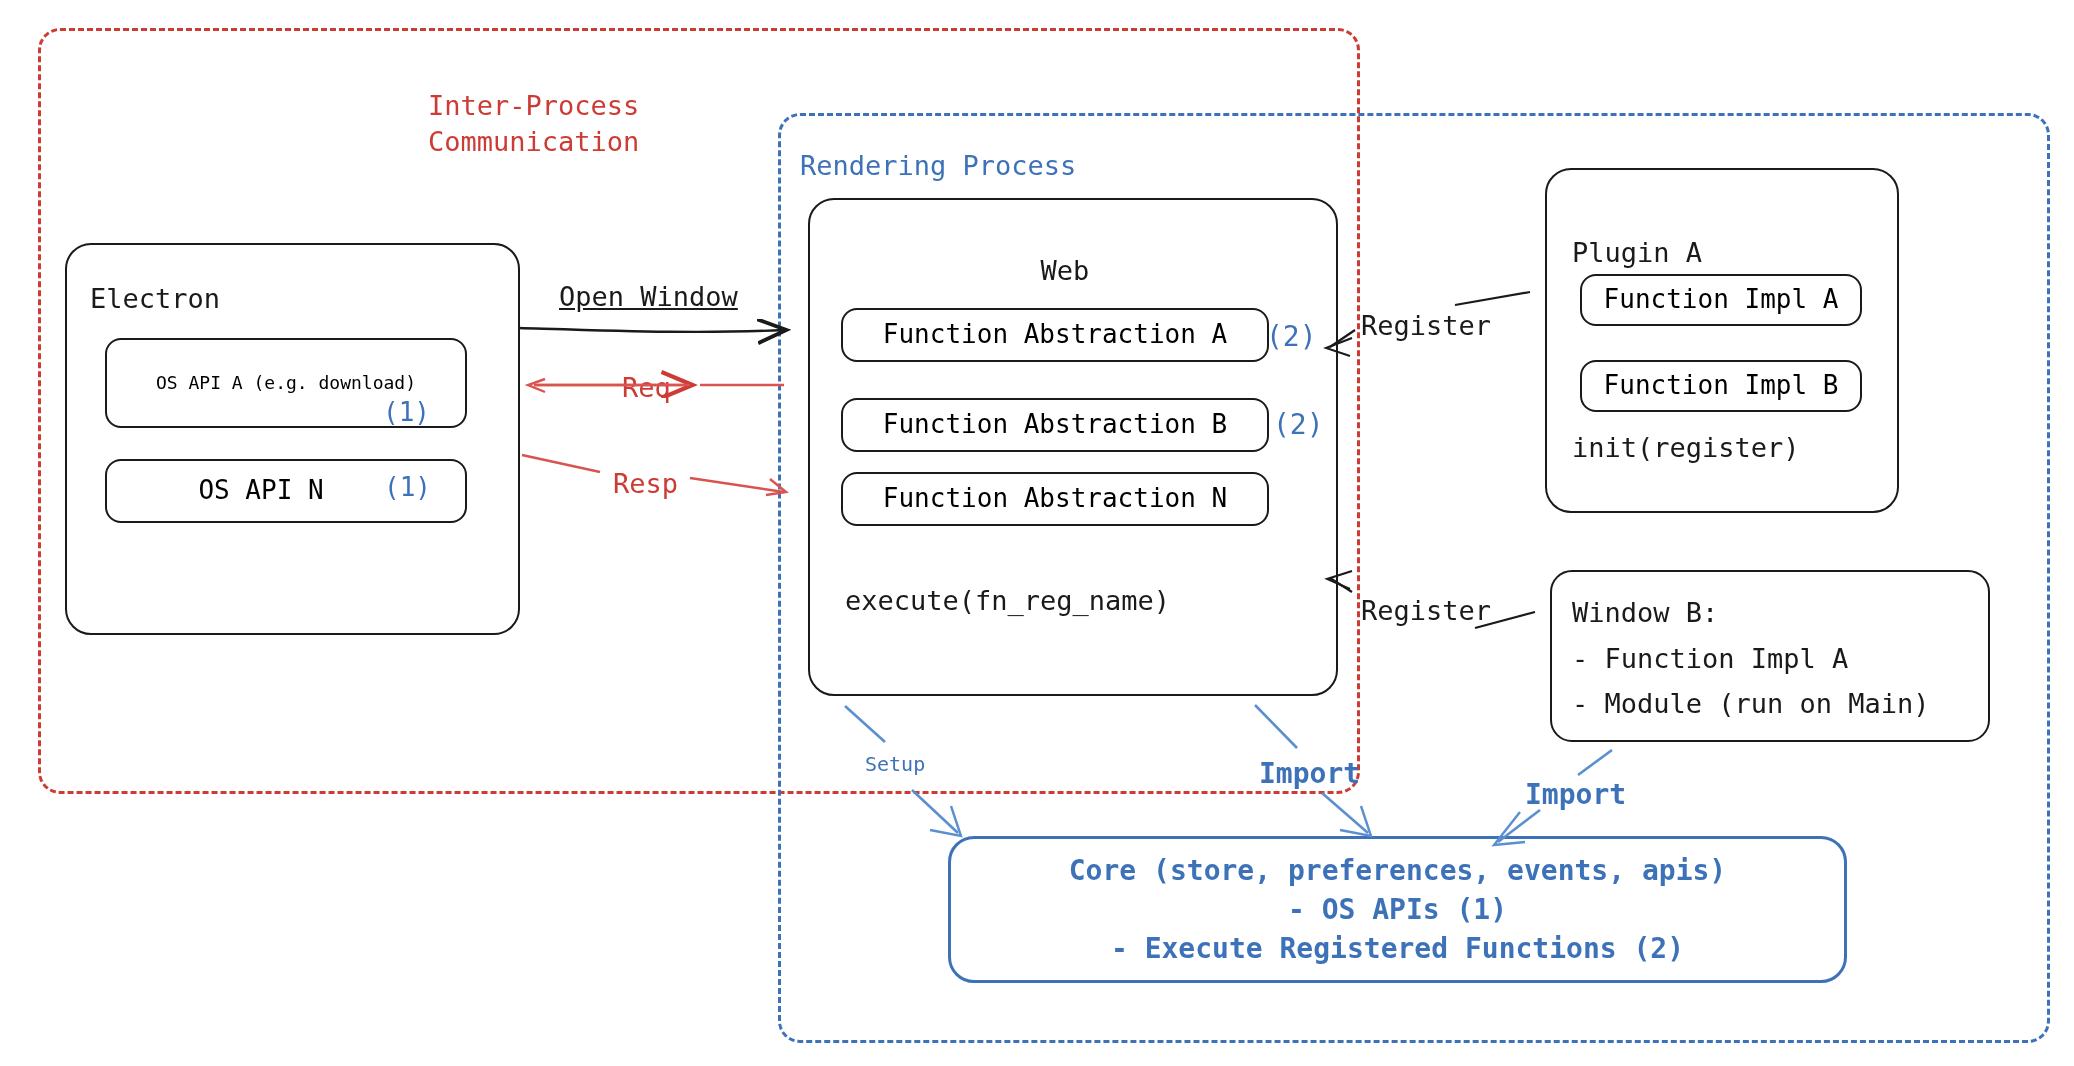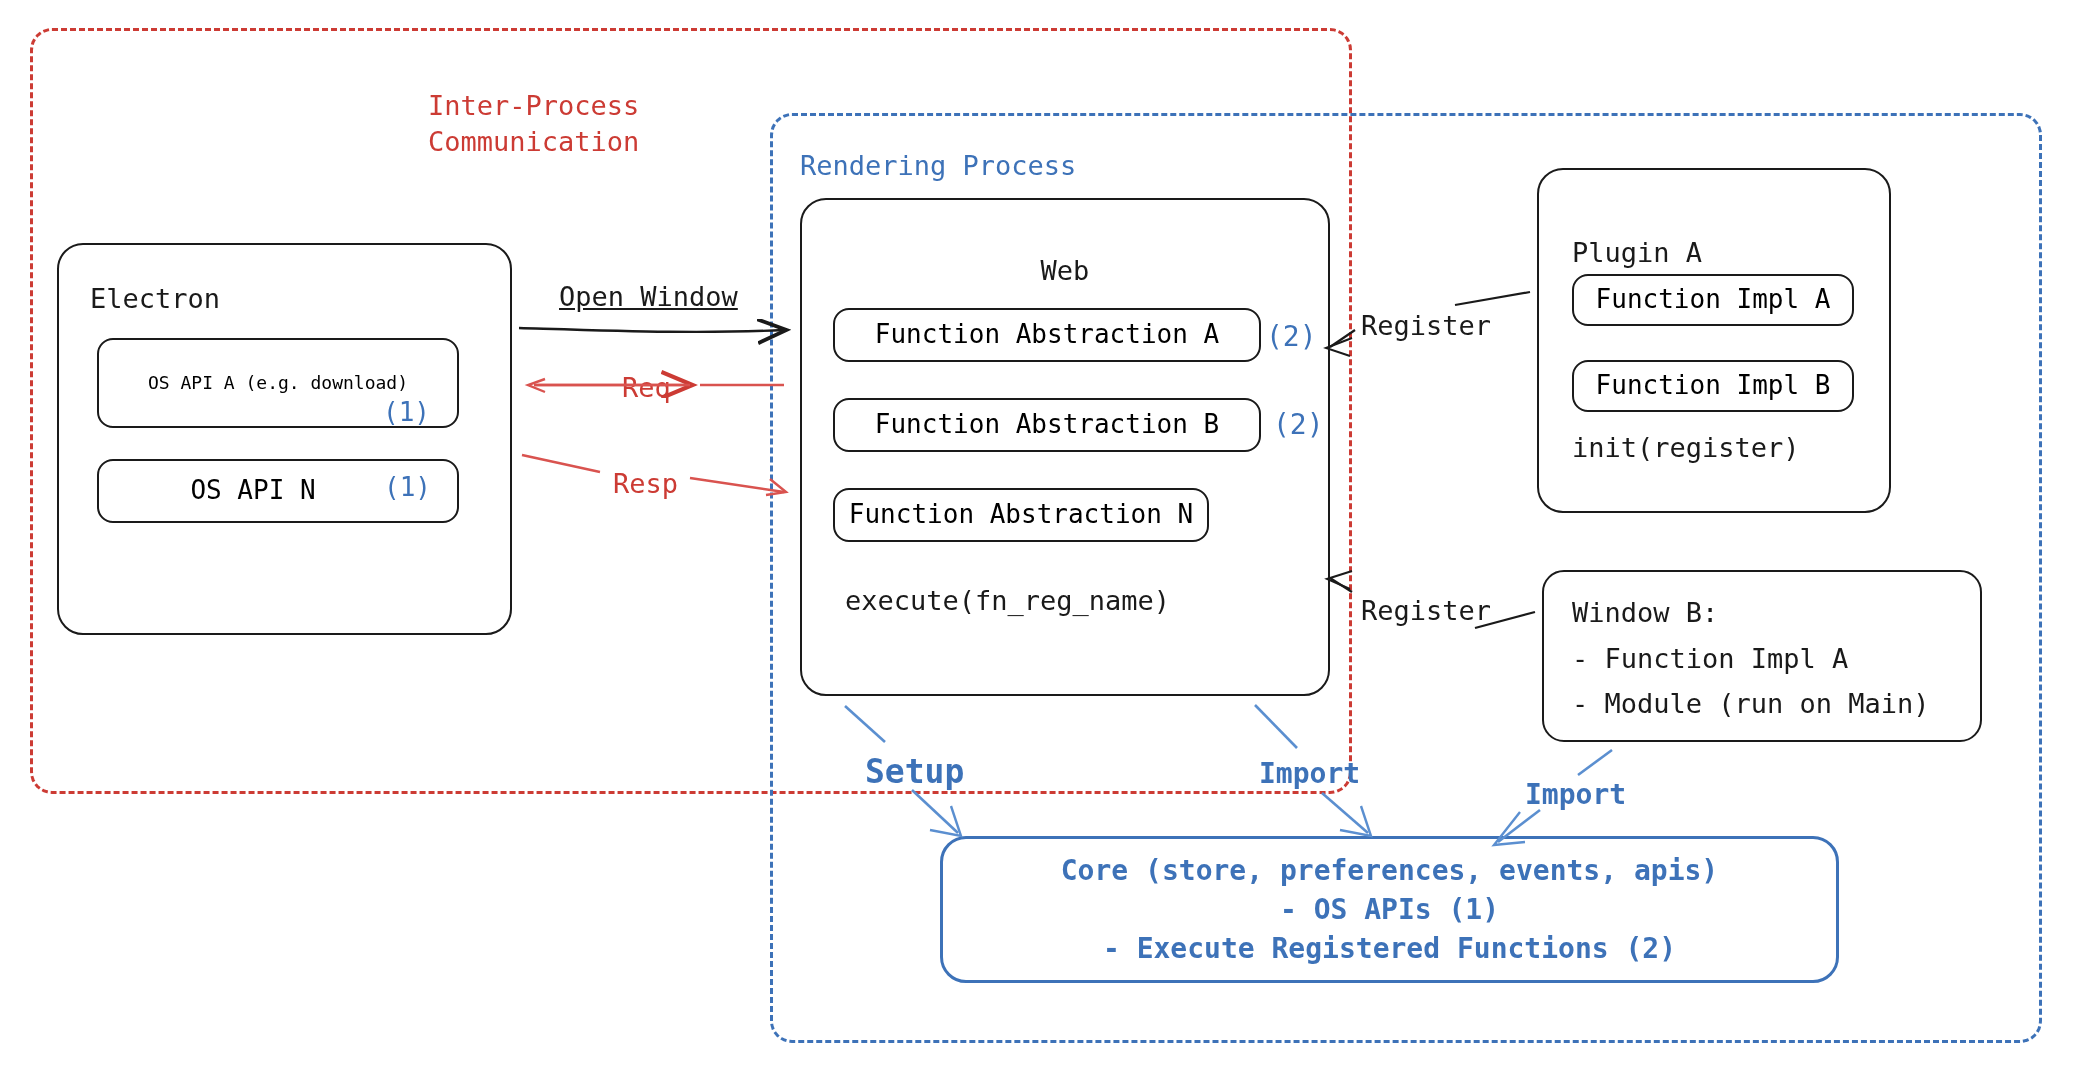--- a/index.html
+++ b/index.html
@@ -13,21 +13,21 @@
     position: relative;
     font-family: "DejaVu Sans Mono", "Liberation Mono", monospace;
     overflow: hidden;
   }
   #canvas {
     position: absolute;
     left: 0; top: 0;
     width: 2074px;
     height: 1066px;
   }
-  .abs { position: absolute; box-sizing: border-box; }
+  .abs { position: absolute; box-sizing: border-box; margin-left: 8px; }
 
   
   .group-ipc {
     border: 3px dashed #cc3b34;
     border-radius: 22px;
     background: transparent;
   }
   .group-render {
     border: 3px dashed #3d72b8;
     border-radius: 22px;
@@ -120,21 +120,21 @@
   <div class="abs box-inner" style="left:833px; top:308px; width:428px; height:54px; font-size:26px;">
       <span>Function Abstraction A</span>
     </div>
   <div class="t t-blue" style="left:1266px; top:320px; font-size:28px;">(2)</div>
 
   <div class="abs box-inner" style="left:833px; top:398px; width:428px; height:54px; font-size:26px;">
       <span>Function Abstraction B</span>
     </div>
   <div class="t t-blue" style="left:1273px; top:408px; font-size:28px;">(2)</div>
 
-  <div class="abs box-inner" style="left:833px; top:488px; width:376px; height:54px; font-size:26px;">
+  <div class="abs box-inner" style="left:833px; top:472px; width:428px; height:54px; font-size:26px;">
       <span>Function Abstraction N</span>
     </div>
 
   <div class="t" style="left:845px; top:585px; font-size:27px;">execute(fn_reg_name)</div>
 
   <div class="abs box" style="left:1537px; top:168px; width:354px; height:345px;"></div>
   <div class="t t-title" style="left:1572px; top:222px;margin-top:15px;">Plugin A</div>
 
   <div class="abs box-inner" style="left:1572px; top:274px; width:282px; height:52px; font-size:26px;">
       <span>Function Impl A</span>
@@ -153,21 +153,21 @@
     <div class="t-bluebold" style="font-size:28px; position:relative; white-space:pre;">Core (store, preferences, events, apis)</div>
     <div class="t-bluebold" style="font-size:28px; position:relative; white-space:pre; margin-top:6px;">- OS APIs (1)</div>
     <div class="t-bluebold" style="font-size:28px; position:relative; white-space:pre; margin-top:6px;">- Execute Registered Functions (2)</div>
   </div>
 
   <div class="t" style="left:559px; top:281px; font-size:27px;text-decoration:underline;">Open Window</div>
   <div class="t t-red" style="left:622px; top:372px; font-size:27px;">Req</div>
   <div class="t t-red" style="left:613px; top:468px; font-size:27px;">Resp</div>
   <div class="t" style="left:1361px; top:310px; font-size:27px;">Register</div>
   <div class="t" style="left:1361px; top:595px; font-size:27px;">Register</div>
-  <div class="t t-blue" style="left:865px; top:752px; font-size:33px; font-weight:bold;">Setup</div>
+  <div class="t t-blue" style="left:865px; top:752px; font-size:20px; font-weight:normal;">Setup</div>
   <div class="t t-blue" style="left:1259px; top:757px; font-size:28px; font-weight:bold;">Import</div>
   <div class="t t-blue" style="left:1525px; top:778px; font-size:28px; font-weight:bold;">Import</div>
 
   <svg class="overlay" viewBox="0 0 2074 1066">
     <defs>
       <marker id="ah-black" markerWidth="14" markerHeight="14" refX="11" refY="5" orient="auto">
         <path d="M0,0 L12,5 L0,10" fill="none" stroke="#1a1a1a" stroke-width="1.6"></path>
       </marker>
       <marker id="ah-red" markerWidth="14" markerHeight="14" refX="11" refY="5" orient="auto">
         <path d="M0,0 L12,5 L0,10" fill="none" stroke="#cc3b34" stroke-width="1.6"></path>

